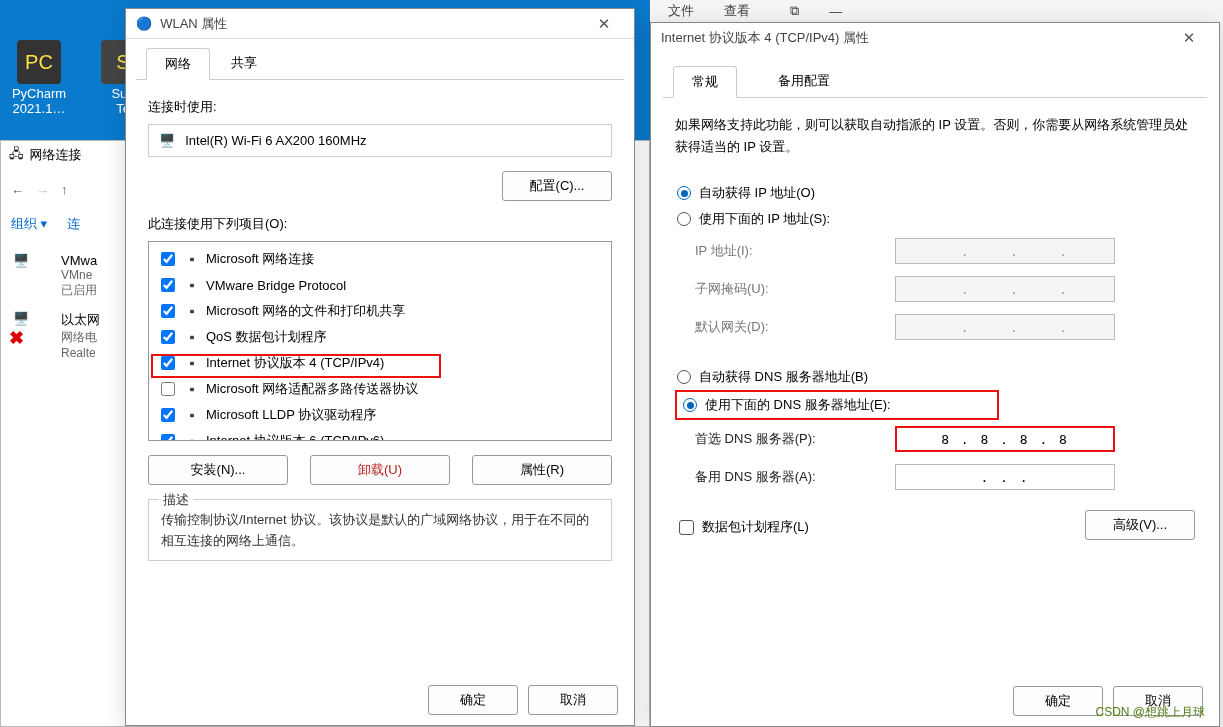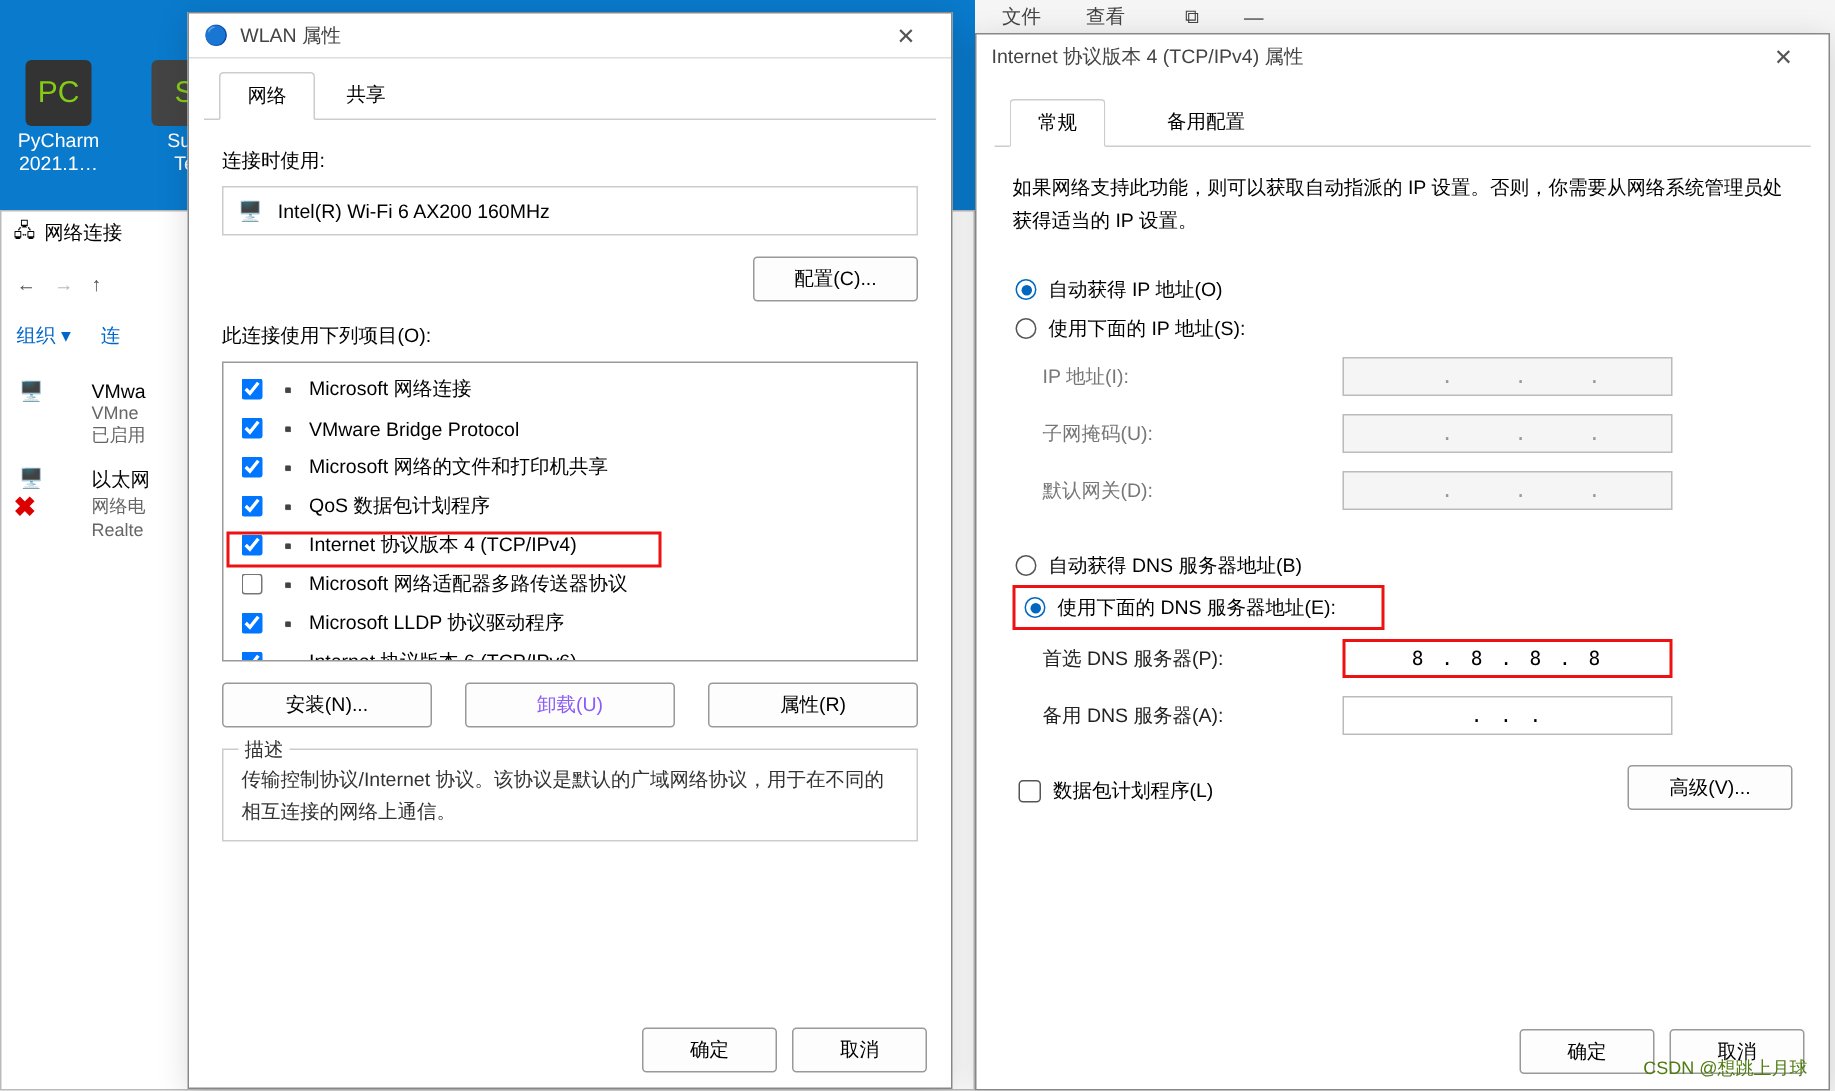--- a/index.html
+++ b/index.html
@@ -1,21 +1,21 @@
 <!DOCTYPE html>
 <html><head>
 <meta charset="utf-8">
 <style>
   * { box-sizing: border-box; font-family: "Microsoft YaHei", "Segoe UI", sans-serif; font-size: 13px; }
   body { margin: 0; width: 1223px; height: 727px; background: #f5f5f5; position: relative; overflow: hidden; }
 
   
   .desktop { position:absolute; left:0; top:0; width:650px; height:240px; background:#0a7acc; }
   .desk-icon { position:absolute; width:70px; text-align:center; color:#fff; font-size:11px; }
-  .desk-icon .box { width:44px; height:44px; margin:0 auto 2px; background:#333; border-radius:4px; display:flex; align-items:center; justify-content:center; color:#84cc16; font-size:20px;}
+  .desk-icon .box { width:44px; height:44px; margin:0 auto 2px; background:#333; border-radius:4px; display:flex; align-items:center; justify-content:center; color:#fde047; font-size:20px;}
   .explorer { position:absolute; left:0; top:140px; width:650px; height:587px; background:#fff; border:1px solid #bbb; }
   .exp-title { height:28px; display:flex; align-items:center; padding:0 8px; gap:6px; }
   .exp-nav { height:40px; display:flex; align-items:center; gap:12px; padding:0 10px; font-size:18px; color:#555;}
   .exp-bar { height:30px; display:flex; align-items:center; padding:0 10px; gap:20px; color:#0066cc;}
   .exp-list { padding:8px 10px; }
   .exp-item { display:flex; gap:8px; padding:6px 2px; }
   .exp-item .ico { width:40px; height:34px; position:relative; }
   .exp-item .txt { display:flex; flex-direction:column; }
   .exp-item .sub { color:#666; font-size:12px; }
   .redx { position:absolute; left:-4px; bottom:-4px; color:#d00; font-weight:bold; font-size:18px;}
@@ -32,21 +32,21 @@
   .body { padding:14px 22px; }
   .label { margin:4px 0 8px; }
   .adapter { border:1px solid #ccc; padding:8px 10px; display:flex; align-items:center; gap:10px; margin-bottom:14px;}
   .listbox { border:1px solid #999; height:200px; overflow:auto; padding:4px 2px; position:relative;}
   .row { display:flex; align-items:center; gap:6px; padding:3px 6px; }
   .row input[type=checkbox]{ width:14px; height:14px; }
   .row .ic { width:16px; height:14px; display:inline-block; }
   .hl-red { position:absolute; border:2px solid #e11; pointer-events:none; }
   .btnrow { display:flex; gap:12px; margin-top:14px; justify-content:space-between;}
   .btn { border:1px solid #999; background:#fdfdfd; padding:5px 0; width:140px; text-align:center; cursor:pointer; border-radius:3px;}
-  .btn.disabled { color:#8b5cf6; }
+  .btn.disabled { color:#b91c1c; }
   .group { border:1px solid #ccc; padding:10px 12px 8px; margin-top:14px; position:relative;}
   .group .legend { position:absolute; top:-9px; left:10px; background:#fff; padding:0 4px; color:#333;}
   .desc { color:#333; line-height:1.6; }
   .footer { position:absolute; bottom:10px; right:16px; display:flex; gap:10px;}
   .footer .btn { width:90px; }
 
   
   .tcp { left:650px; top:22px; width:570px; height:705px; }
   .tcp .titlebar { border-bottom:none; }
   .tcp .tabs { margin:4px 12px 0;gap:22px; }
@@ -235,21 +235,21 @@
     <div class="field">
         <span class="lab">默认网关(D):</span>
       <span class="ipbox off">&nbsp; . &nbsp;&nbsp; . &nbsp;&nbsp; .</span>
       </div>
 
     <div style="height:18px;"></div>
     <div class="radio-row">
       <span class="radio"></span>
       <span>自动获得 DNS 服务器地址(B)</span>
     </div>
-    <div class="radio-row hl-red2" style="padding:4px 6px; width:248px;">
+    <div class="radio-row hl-red2" style="padding:4px 6px; width:324px;">
       <span class="radio sel"></span>
       <span>使用下面的 DNS 服务器地址(E):</span>
     </div>
     <div class="field enabled">
         <span class="lab">首选 DNS 服务器(P):</span>
       <span class="ipbox hl-red2">8  .  8  .  8  .  8</span>
       </div>
     <div class="field enabled">
         <span class="lab">备用 DNS 服务器(A):</span>
       <span class="ipbox">.        .        .</span>

